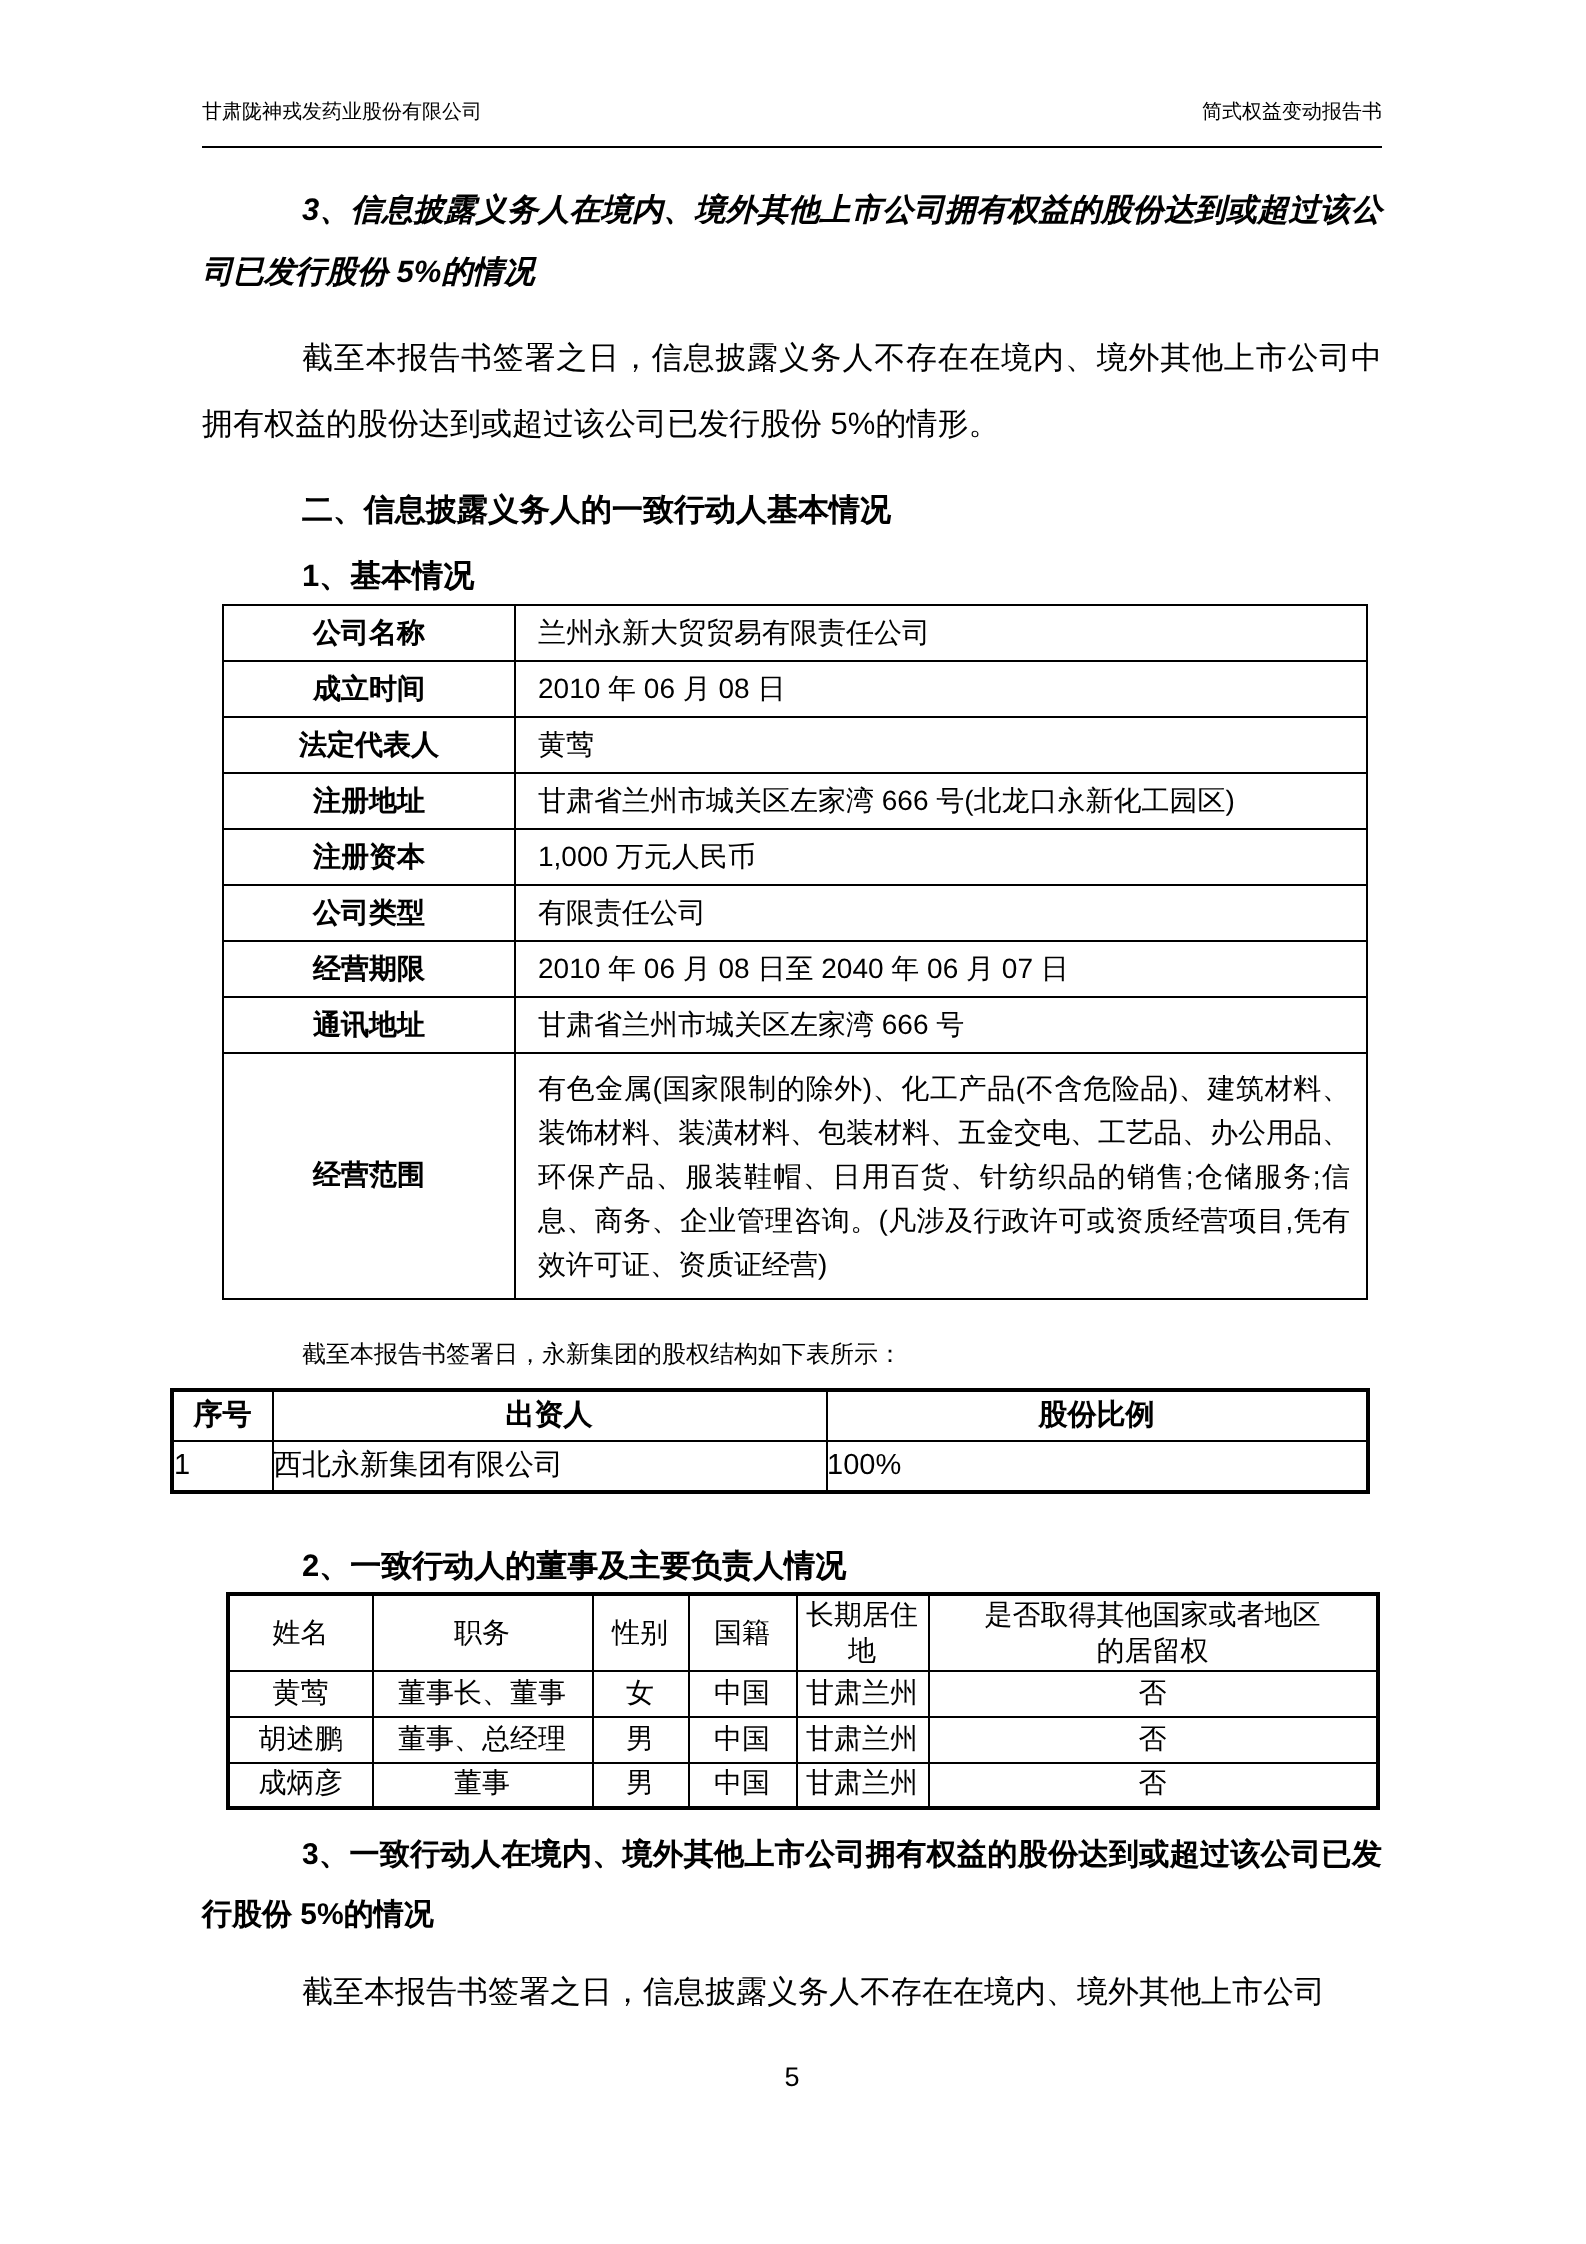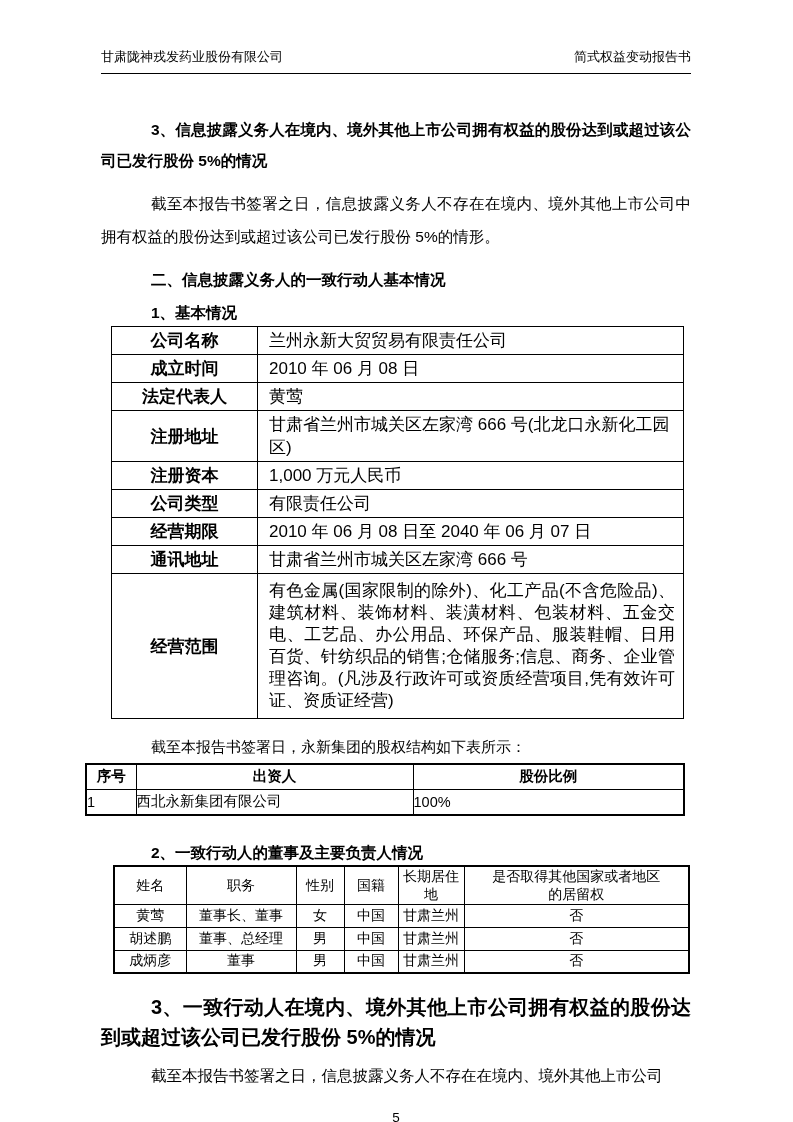--- a/index.html
+++ b/index.html
@@ -10,51 +10,52 @@
     margin:0 auto;
     background:#ffffff;
     color:#000;
     font-family:"Liberation Sans", sans-serif;
     padding:48px 102px 0 101px;
     overflow:hidden;
   }
   
   .doc-header {
     display:flex; justify-content:space-between; align-items:flex-end;
-    font-size:13px; line-height:18px;
+    font-size:10px; line-height:18px;
     padding-bottom:7px;
     border-bottom:1px solid #000;
   }
   
   .h-two-line {
     font-weight:bold; font-size:15.5px; line-height:31px;
     text-indent:50px; text-align:justify;
-    margin-top:40px;
+    margin-top:16px;
+    font-style:italic;
   }
   .para {
     font-size:15.5px; line-height:33px;
     text-indent:50px; text-align:justify;
     margin-top:11px;
   }
   .h-sec2   { font-weight:bold; font-size:15.5px; line-height:21px; text-indent:50px; margin-top:16px; }
   .h-basic  { font-weight:bold; font-size:15.5px; line-height:21px; text-indent:50px; margin-top:12px; }
   .h-dir    { font-weight:bold; font-size:15.5px; line-height:21px; text-indent:50px; margin-top:26px; }
   .h-two-line-b {
-    font-weight:bold; font-size:20px; line-height:30px;
+    font-weight:bold; font-size:15px; line-height:30px;
     text-indent:50px; text-align:justify;
-    margin-top:18px;
-  }
-  .para-note { font-size:15px; line-height:23px; text-indent:50px; margin-top:16px; }
+    margin-top:8px;
+  }
+  .para-note { font-size:12px; line-height:23px; text-indent:50px; margin-top:16px; }
   .para-last { font-size:15.5px; line-height:24px; text-indent:50px; margin-top:12px; }
 
   
   table { border-collapse:collapse; table-layout:fixed; }
   td, th { overflow:hidden; }
 
-  .t1 { width:573px; margin-left:10px; margin-top:3px; font-size:17px; }
+  .t1 { width:573px; margin-left:10px; margin-top:3px; font-size:14px; }
   .t1 td { border:1px solid #000; }
   .t1 tr { height:28px; }
   .t1 .lbl { font-weight:bold; text-align:center; }
   .t1 .val { text-align:left; padding:2px 8px 2px 11px; }
   .t1 tr.tall { height:auto; }
   .t1 tr.tall .val { line-height:22px; text-align:justify; padding-top:6px; padding-bottom:6px; }
 
   .t2 { width:600px; margin-left:-16px; margin-top:5px; border:2px solid #000; font-size:14.5px; }
   .t2 th, .t2 td { border:1px solid #000; }
   .t2 thead tr { height:25px; }

